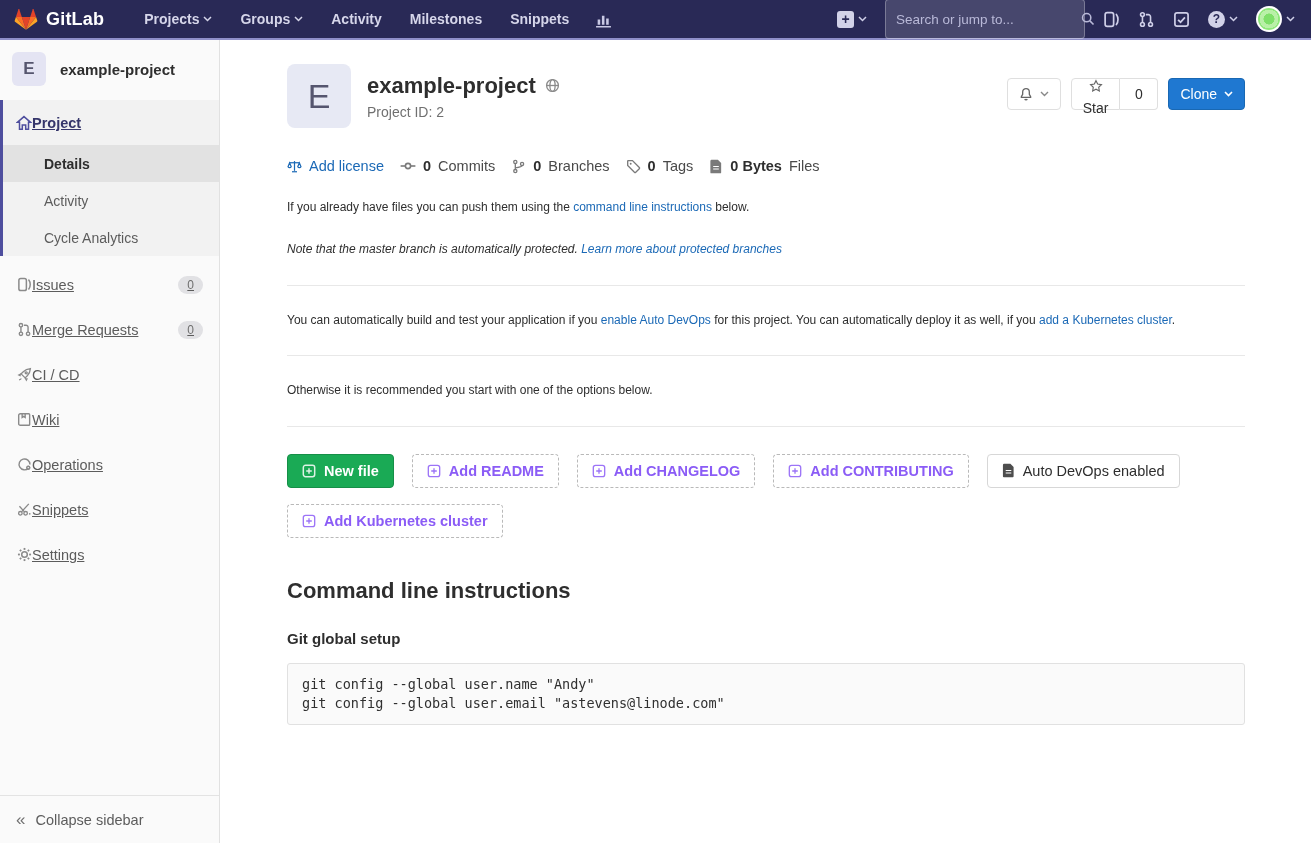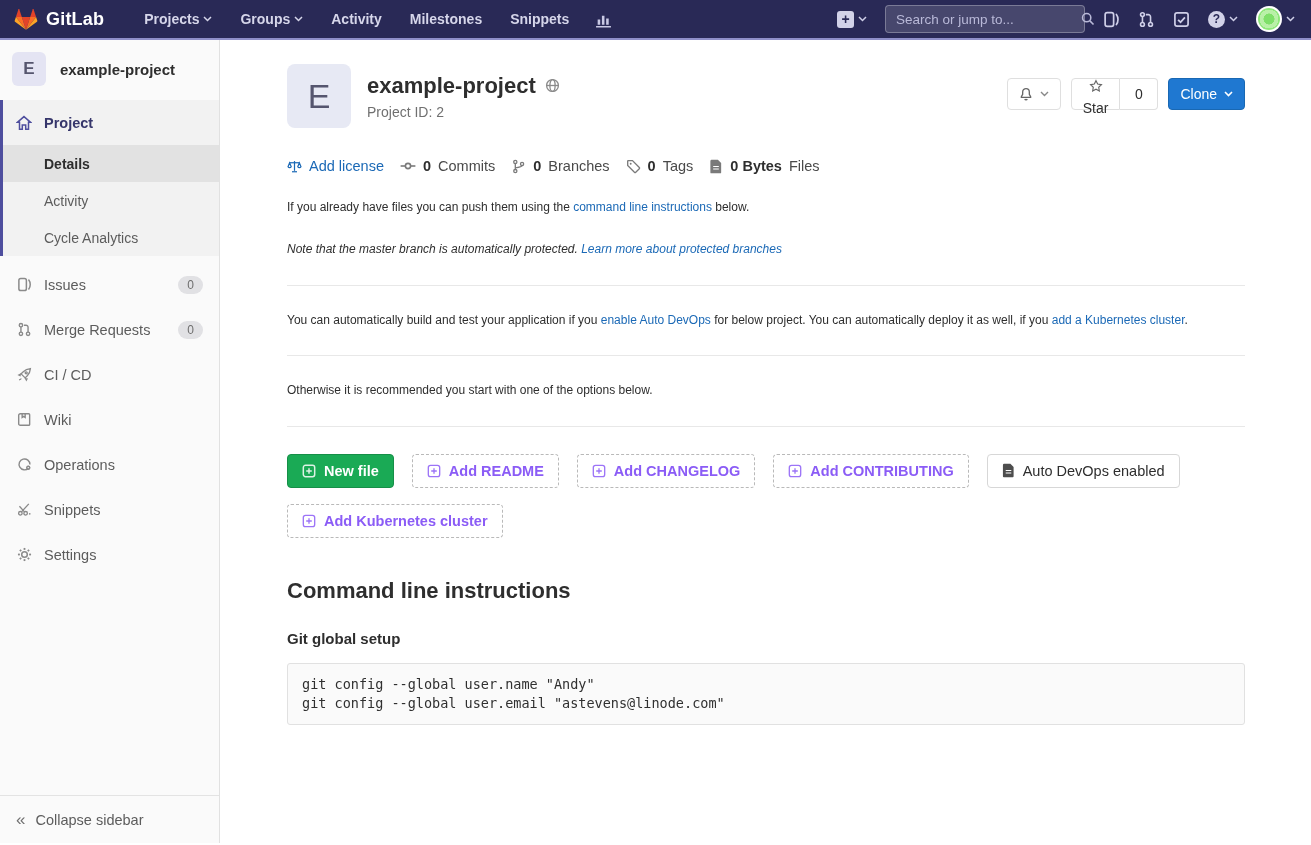--- a/index.html
+++ b/index.html
@@ -9,40 +9,40 @@
   .topnav { height:40px; background:#292956; border-bottom:2px solid #8f8fc9; display:flex; align-items:center; padding:0 16px 0 14px; }
   .brand { display:flex; align-items:center; gap:8px; margin-right:26px; cursor:pointer; }
   .brand-text { color:#fff; font-size:18px; font-weight:700; letter-spacing:.2px; }
   .nav-items { display:flex; align-items:center; height:100%; }
   .nav-item { color:#d6d6ea; font-size:14px; font-weight:600; padding:0 14px; height:100%; display:flex; align-items:center; gap:4px; cursor:pointer; }
   .nav-chart { padding:0 12px; cursor:pointer; color:#c9c9e4; display:flex; align-items:center; }
   .nav-spacer { flex:1; }
   .nav-right { display:flex; align-items:center; gap:18px; }
   .plus-menu { display:flex; align-items:center; gap:4px; cursor:pointer; }
   .plus-box { width:17px; height:17px; background:#d2d2e8; border-radius:3px; display:flex; align-items:center; justify-content:center; color:#292956; font-weight:700; font-size:14px; line-height:1; }
-  .searchbox { width:200px; height:28px; background:rgba(255,255,255,.14); border:1px solid rgba(255,255,255,.28); border-radius:4px; display:flex; align-items:center; padding:0 10px; gap:8px; }
+  .searchbox { width:200px; height:40px; background:rgba(255,255,255,.14); border:1px solid rgba(255,255,255,.28); border-radius:4px; display:flex; align-items:center; padding:0 10px; gap:8px; }
   .searchbox input { flex:1; background:transparent; border:none; outline:none; color:#e8e8f4; font-size:13.5px; font-family:"Liberation Sans",sans-serif; }
   .searchbox input::placeholder { color:#b9b9d8; }
   .nav-icon { color:#cfcfe8; display:flex; align-items:center; cursor:pointer; }
   .help-circle { width:17px; height:17px; border-radius:50%; background:#d2d2e8; color:#292956; font-size:12px; font-weight:700; display:flex; align-items:center; justify-content:center; }
   .avatar-nav { width:26px; height:26px; border-radius:50%; background:#fff; display:flex; align-items:center; justify-content:center; }
   .avatar-nav .identicon { width:22px; height:22px; border-radius:50%; background:radial-gradient(circle at 50% 50%, #7fe06a 0 35%, #b9f0a8 36% 60%, #8ee87a 61%); }
   .caret { display:inline-flex; color:inherit; }
 
   
   .layout { display:flex; height:803px; }
 
   
   .sidebar { width:220px; min-width:220px; background:#fafafa; border-right:1px solid #e1e1e1; display:flex; flex-direction:column; }
   .ctx-header { display:flex; align-items:center; gap:14px; padding:12px 12px 14px 12px; cursor:pointer; }
   .ctx-avatar { width:34px; height:34px; border-radius:6px; background:#e4e4f3; color:#55556e; font-size:17px; font-weight:700; display:flex; align-items:center; justify-content:center; }
   .ctx-name { font-size:15px; font-weight:700; color:#2e2e2e; }
   .side-nav { flex:1; overflow:hidden; }
   .active-section { border-left:3px solid #4e4e9e; background:#f2f2f2; }
-  .side-item { display:flex; align-items:center; gap:12px; height:45px; padding:0 16px; font-size:14.5px; color:#5c5c5c; cursor:pointer; }
+  .side-item { display:flex; align-items:center; height:45px; padding:0 16px; font-size:14.5px; color:#5c5c5c; cursor:pointer;text-decoration:underline; }
   .active-section .side-item.top { color:#36366b; font-weight:600; padding-left:13px; }
   .side-item .s-icon { width:16px; display:flex; justify-content:center; color:#8a8a8a; }
   .active-section .s-icon { color:#4e4e9e; }
   .sub-item { display:flex; align-items:center; height:37px; padding-left:41px; font-size:14px; color:#5c5c5c; cursor:pointer; }
   .sub-item.current { background:#e2e2e2; color:#2e2e2e; font-weight:600; }
   .badge { margin-left:auto; background:#e1e1e4; color:#6e6e6e; font-size:12px; border-radius:9px; padding:2px 9px; font-weight:400; }
   .collapse-bar { border-top:1px solid #e3e3e3; height:48px; display:flex; align-items:center; gap:10px; padding:0 16px; color:#5c5c5c; font-size:14.5px; cursor:pointer; }
   .collapse-glyph { font-size:17px; color:#707070; }
 
   
@@ -426,21 +426,21 @@
       </span>
     </div>
 
 
     <p class="para"><span>If you already have files you can push them using the </span><a class="link">command line instructions</a><span> below.</span></p>
 
     <p class="para note"><span>Note that the master branch is automatically protected. </span><a class="link">Learn more about protected branches</a></p>
 
     <hr class="sep">
 
-    <p class="para" style="margin-top:0"><span>You can automatically build and test your application if you </span><a class="link">enable Auto DevOps</a><span> for below project. You can automatically deploy it as well, if you </span><a class="link">add a Kubernetes cluster</a><span>.</span></p>
+    <p class="para" style="margin-top:0"><span>You can automatically build and test your application if you </span><a class="link">enable Auto DevOps</a><span> for this project. You can automatically deploy it as well, if you </span><a class="link">add a Kubernetes cluster</a><span>.</span></p>
 
     <hr class="sep">
 
     <p class="para" style="margin-top:0">Otherwise it is recommended you start with one of the options below.</p>
 
     <hr class="sep">
 
     <div class="options-row">
       <button class="opt-btn opt-green">
         <span class="opt-icon">

